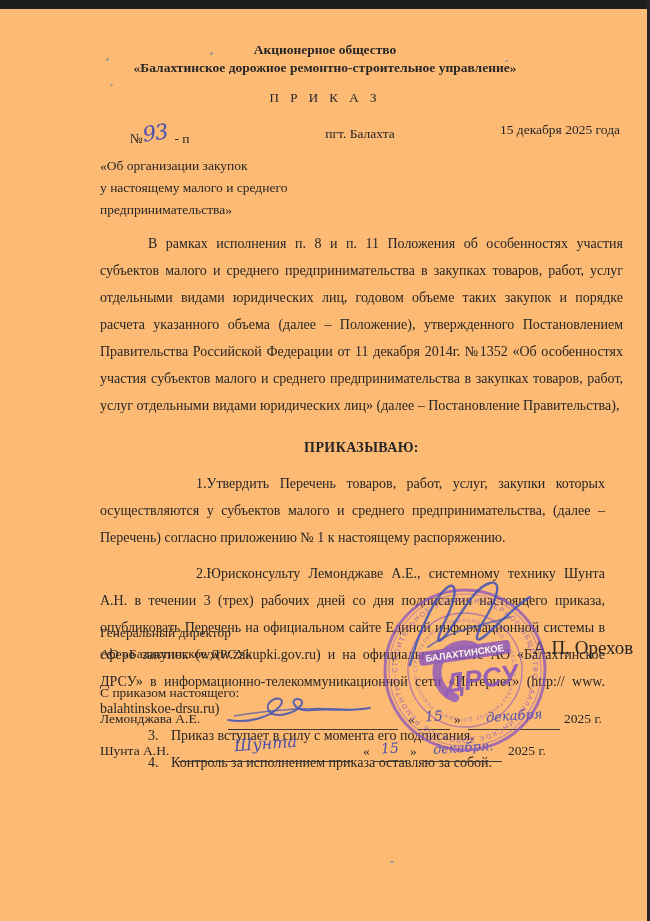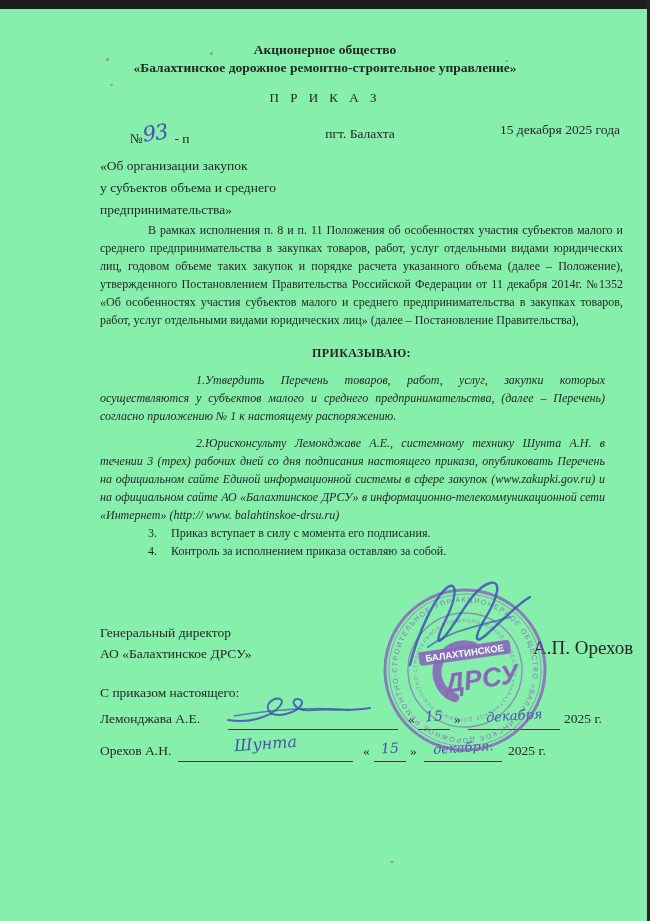--- a/index.html
+++ b/index.html
@@ -1,17 +1,17 @@
 <!DOCTYPE html>
 <html><head>
 <meta charset="utf-8">
 <style>
   html,body{margin:0;padding:0;background:#888;}
   .page{
-    position:relative;width:650px;height:921px;background:#86efac;
+    position:relative;width:650px;height:921px;background:#fdba74;
     font-family:"Liberation Serif","DejaVu Serif",serif;color:#262626;
     overflow:hidden;margin:0 auto;
   }
   .scan-top{position:absolute;top:0;left:0;width:100%;height:9px;background:#1d1d1d;}
   .scan-right{position:absolute;top:0;right:0;width:3px;height:100%;background:#242424;}
   .speck{position:absolute;background:#9a9a9a;border-radius:50%;}
 
   .org{position:absolute;left:60px;width:530px;text-align:center;font-weight:bold;font-size:13.5px;}
   .org1{top:42px;}
   .org2{top:60px;}
@@ -21,24 +21,24 @@
   .meta-number{position:absolute;left:30px;top:4px;}
   .hand-num{
     font-family:"DejaVu Serif",serif;font-style:italic;font-size:21px;
     color:#4b50ae;display:inline-block;transform:rotate(-8deg) translateY(-3px);letter-spacing:-1px;
   }
   .meta-place{position:absolute;left:0;right:0;top:6px;text-align:center;}
   .meta-date{position:absolute;right:0;top:2px;}
 
   .subject{position:absolute;left:100px;top:155px;font-size:13.5px;line-height:22px;}
 
-  .bodycol{position:absolute;left:100px;top:221px;width:523px;font-size:12px;line-height:18px;}
+  .bodycol{position:absolute;left:100px;top:230px;width:523px;font-size:14px;line-height:27px;}
   .preamble{margin:0;text-align:justify;text-indent:48px;}
   .order-head{margin:15px 0 0 0;text-align:center;letter-spacing:0.4px;font-weight:bold;}
-  p.item{margin:9px 18px 0 0;text-align:justify;text-indent:48px;font-style:italic;}
+  p.item{margin:9px 18px 0 0;text-align:justify;text-indent:48px;}
   .inum{display:inline-block;min-width:36px;}
   p.item-short{margin:0;padding-left:48px;text-indent:0;}
   p.item-short .inum{min-width:23px;}
 
   .signing-title{position:absolute;left:100px;top:622px;font-size:13.5px;line-height:21px;}
   .signing-name{position:absolute;left:533px;top:637px;font-size:19px;}
 
   .stamp{position:absolute;left:379px;top:584px;width:172px;height:172px;transform:rotate(-8deg);opacity:0.88;z-index:3;pointer-events:none;}
   .dir-sig{position:absolute;left:398px;top:577px;width:140px;height:95px;z-index:4;pointer-events:none;}
 
@@ -76,21 +76,21 @@
   <div class="doctype">П Р И К А З</div>
 
   <div class="meta">
     <div class="meta-number"><span>№</span><span class="hand-num">93</span>&nbsp;&nbsp;<span>- п</span></div>
     <div class="meta-place">пгт. Балахта</div>
     <div class="meta-date">15 декабря 2025 года</div>
   </div>
 
   <div class="subject">
     <div>«Об организации закупок</div>
-    <div> у субъектов объема и среднего</div>
+    <div> у настоящему малого и среднего</div>
     <div>предпринимательства»</div>
   </div>
 
   <div class="bodycol">
     <p class="preamble">В рамках исполнения п. 8 и п. 11 Положения об особенностях участия субъектов малого и среднего предпринимательства в  закупках товаров, работ, услуг отдельными видами юридических лиц, годовом объеме таких закупок и порядке расчета указанного объема (далее – Положение), утвержденного Постановлением Правительства Российской Федерации от 11 декабря 2014г. №1352 «Об особенностях участия субъектов малого и среднего предпринимательства в закупках товаров, работ, услуг отдельными видами юридических лиц» (далее – Постановление Правительства),</p>
     <p class="order-head">ПРИКАЗЫВАЮ:</p>
     <p class="item"><span class="inum">1.</span><span>Утвердить Перечень товаров, работ, услуг, закупки которых осуществляются у субъектов малого и среднего предпринимательства, (далее – Перечень) согласно приложению № 1 к настоящему распоряжению.</span></p>
     <p class="item"><span class="inum">2.</span><span>Юрисконсульту Лемонджаве А.Е., системному технику Шунта А.Н.  в течении 3 (трех) рабочих дней со дня подписания настоящего приказа, опубликовать Перечень на официальном сайте Единой информационной системы в сфере закупок (www.zakupki.gov.ru) и  на официальном сайте АО «Балахтинское ДРСУ» в информационно-телекоммуникационной сети «Интернет» (http:// www. balahtinskoe-drsu.ru)</span></p>
     <p class="item-short"><span class="inum">3.</span><span>Приказ вступает в силу с момента его подписания.</span></p>
     <p class="item-short"><span class="inum">4.</span><span>Контроль за исполнением приказа оставляю за собой.</span></p>
@@ -134,21 +134,21 @@
       </svg>
     </span>
     <span class="q" style="left:308px;">«</span>
     <span class="u day-box" style="left:318px;width:32px;"><span class="hand">15</span></span>
     <span class="q" style="left:354px;">»</span>
     <span class="u month-box" style="left:368px;width:92px;"><span class="hand">декабря</span></span>
     <span class="year" style="left:464px;">2025 г.</span>
   </div>
 
   <div class="ack-row ack-row2">
-    <span class="ack-name">Орехов А.Н.</span>
+    <span class="ack-name">Шунта А.Н.</span>
     <span class="u" style="left:78px;width:175px;">
         <span class="hand shunta-hand">Шунта</span>
       </span>
     <span class="q" style="left:263px;">«</span>
     <span class="u day-box" style="left:274px;width:32px;"><span class="hand">15</span></span>
     <span class="q" style="left:310px;">»</span>
     <span class="u month-box" style="left:324px;width:78px;"><span class="hand">декабря.</span></span>
     <span class="year" style="left:408px;">2025 г.</span>
   </div>
 </div>

